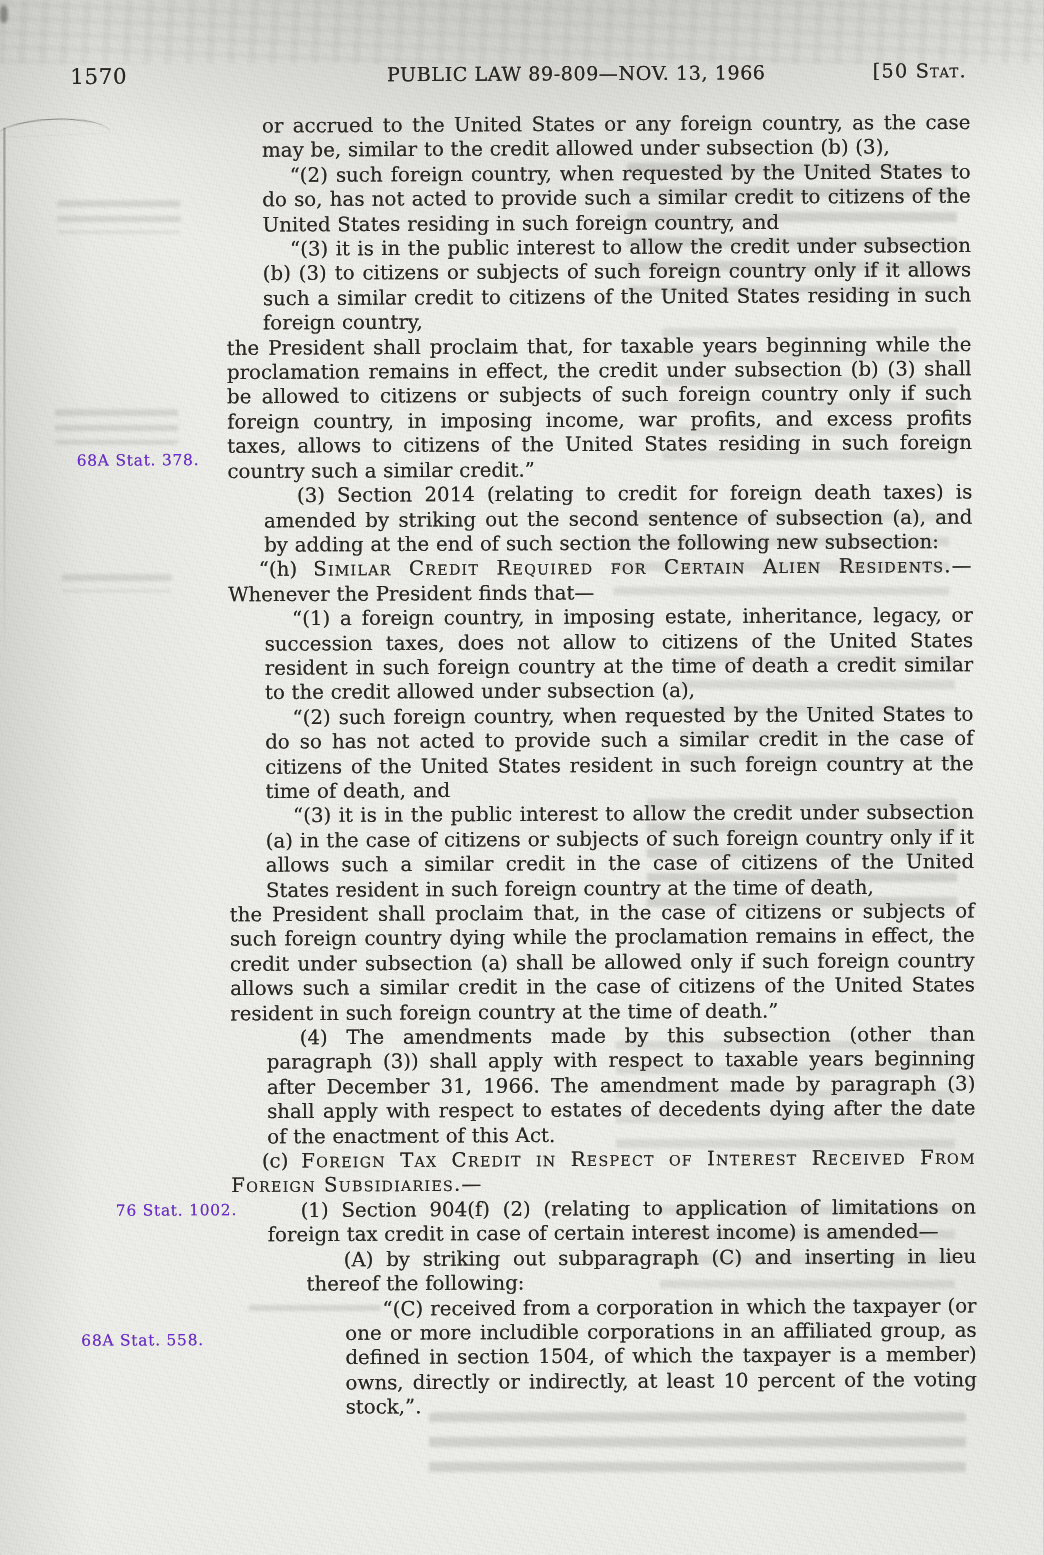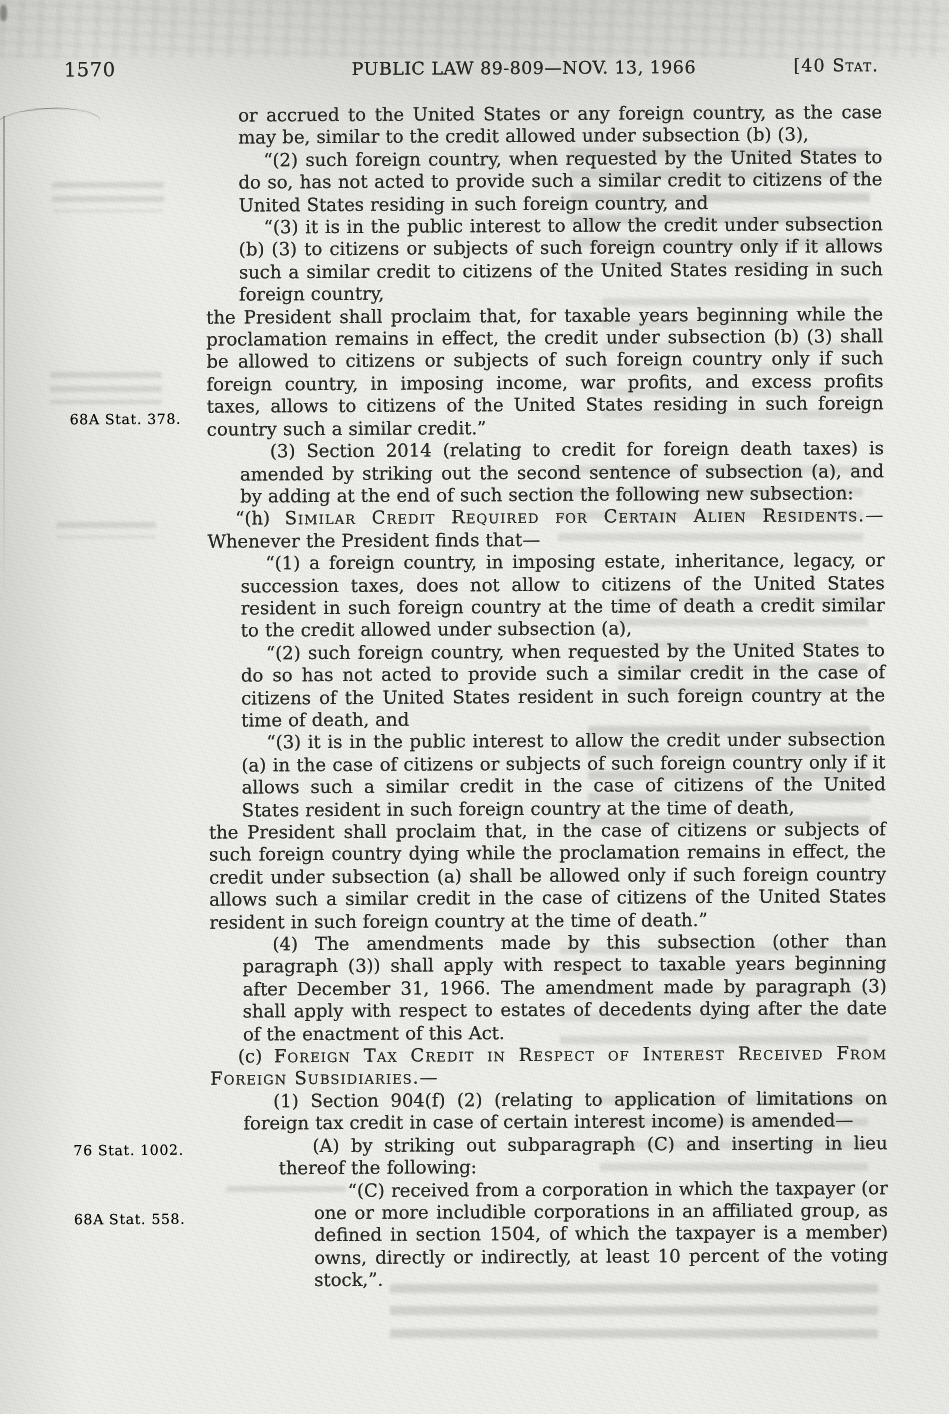--- a/index.html
+++ b/index.html
@@ -51,21 +51,21 @@
   .print { position:absolute; inset:0; transform:rotate(-0.3deg); transform-origin:520px 90px; }
   .pagenum { position:absolute; left:64px; top:56px; font-size:19.5px; letter-spacing:.5px;
     text-shadow:0 0 .5px rgba(41,39,31,.75); }
   .runhead { position:absolute; left:524px; top:58px; transform:translateX(-50%);
     font-size:17.4px; letter-spacing:.5px; white-space:nowrap;
     text-shadow:0 0 .6px rgba(41,39,31,.9); }
   .statref { position:absolute; right:70px; top:57px; font-size:17.5px; white-space:nowrap;
     text-shadow:0 0 .5px rgba(41,39,31,.8); }
   .sc { font-variant:small-caps; letter-spacing:1.1px; }
   .margin-note { position:absolute; left:68px; width:125px;
-    font-size:14px; letter-spacing:.7px; color:#000000; white-space:nowrap;
+    font-size:14px; letter-spacing:.7px; color:#6d28d9; white-space:nowrap;
     text-shadow:0 0 .4px rgba(55,53,45,.6); }
   .text-column { position:absolute; left:205px; top:103px; width:677px;
     font-size:18px; line-height:22.4px;
     text-shadow:0 0 .45px rgba(41,39,31,.7);
     word-spacing:.4px; }
   .para { text-align:justify; margin:0; }
   .c0  {}
   .c0i { text-indent:28px; }
   .c1  { padding-left:33px; }
   .c1i { padding-left:33px; text-indent:25px; }
@@ -95,24 +95,24 @@
   <div class="ghost dense" style="left:390px; top:1284px; width:488px; height:64px;"></div>
   <div class="ghost small" style="left:52px;  top:182px;  width:112px; height:30px;"></div>
   <div class="ghost small" style="left:50px;  top:372px;  width:112px; height:32px;"></div>
   <div class="ghost small" style="left:56px;  top:522px;  width:100px; height:16px;"></div>
   <div class="ghost small" style="left:226px; top:1186px; width:120px; height:14px;"></div>
 
   <div class="print">
 
     <div class="pagenum">1570</div>
     <div class="runhead">PUBLIC LAW 89-809—NOV. 13, 1966</div>
-    <div class="statref"><span class="sc">[40 Stat.</span></div>
+    <div class="statref"><span class="sc">[50 Stat.</span></div>
 
     <div class="margin-note" style="top:409px;">68A Stat. 378.</div>
-    <div class="margin-note" style="top:1140px;">76 Stat. 1002.</div>
+    <div class="margin-note" style="top:1091px;margin-left:32px;">76 Stat. 1002.</div>
     <div class="margin-note" style="top:1209px;">68A Stat. 558.</div>
 
     <main class="text-column" id="text-column">
         <div class="para c1"><span>or accrued to the United States or any foreign country, as the case may be, similar to the credit allowed under subsection (b) (3),</span></div>
         <div class="para c1i"><span>“(2) such foreign country, when requested by the United States to do so, has not acted to provide such a similar credit to citizens of the United States residing in such foreign country, and</span></div>
         <div class="para c1i"><span>“(3) it is in the public interest to allow the credit under subsection (b) (3) to citizens or subjects of such foreign country only if it allows such a similar credit to citizens of the United States residing in such foreign country,</span></div>
         <div class="para c0"><span>the President shall proclaim that, for taxable years beginning while the proclamation remains in effect, the credit under subsection (b) (3) shall be allowed to citizens or subjects of such foreign country only if such foreign country, in imposing income, war profits, and excess profits taxes, allows to citizens of the United States residing in such foreign country such a similar credit.”</span></div>
         <div class="para c1n"><span>(3) Section 2014 (relating to credit for foreign death taxes) is amended by striking out the second sentence of subsection (a), and by adding at the end of such section the following new subsection:</span></div>
         <div class="para c0i"><span>“(h) </span><span class="sc">Similar Credit Required for Certain Alien Residents.—</span><span>Whenever the President finds that—</span></div>
         <div class="para c1i"><span>“(1) a foreign country, in imposing estate, inheritance, legacy, or succession taxes, does not allow to citizens of the United States resident in such foreign country at the time of death a credit similar to the credit allowed under subsection (a),</span></div>

